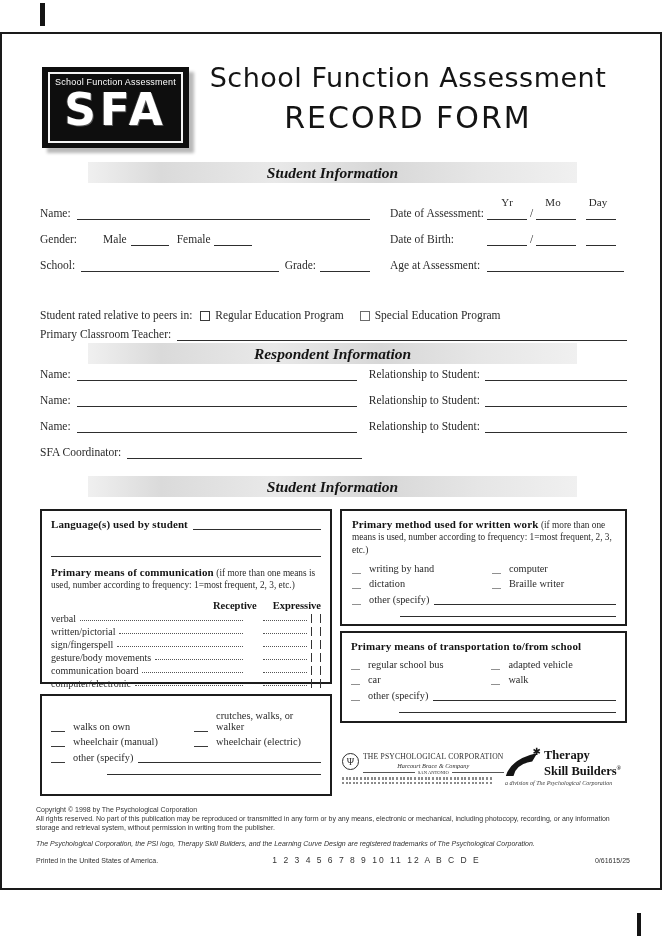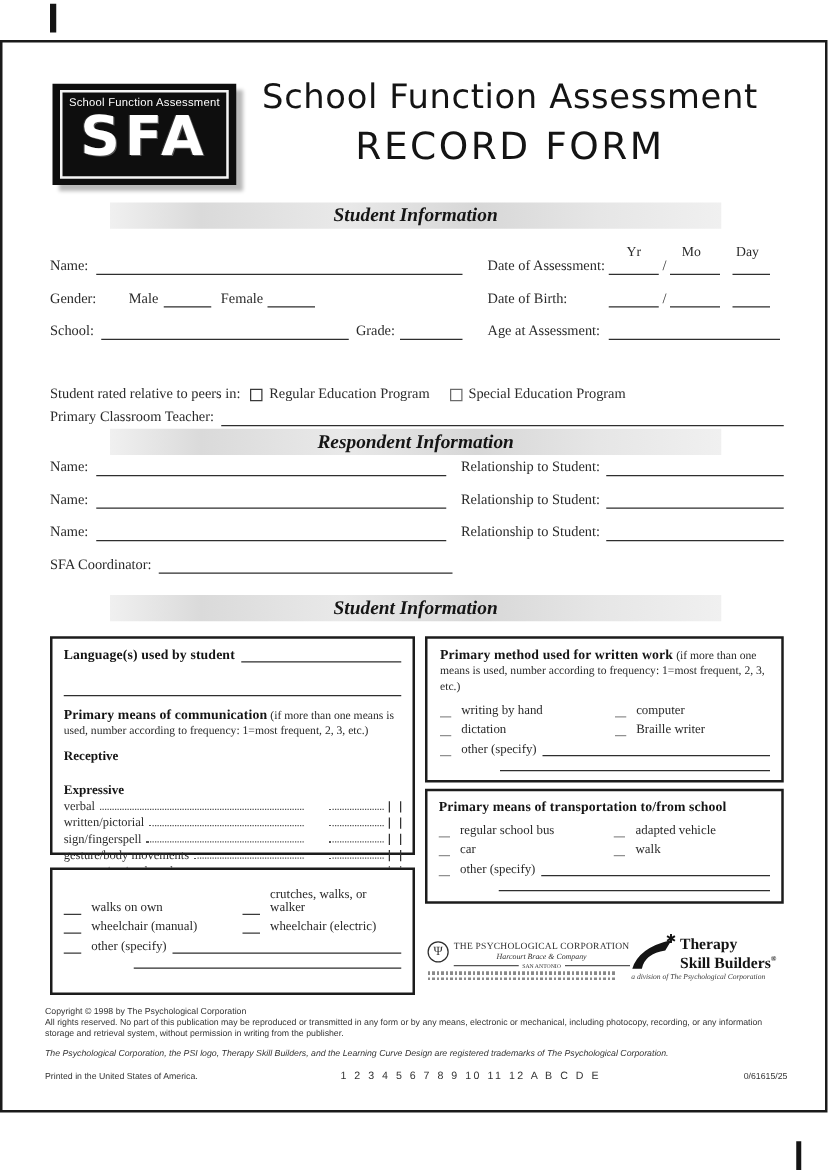--- a/index.html
+++ b/index.html
@@ -42,21 +42,21 @@
   .slash{margin:0 3px;}
   .sp10{width:10px;}
   .dh{position:absolute;font-size:11px;color:#2a2a2a;text-align:center;}
   
   .box{position:absolute;border:2px solid #1c1c1c;box-sizing:border-box;
        background:#fff;padding:7px 9px 6px 9px;font-size:10px;color:#2a2a2a;}
   .box b{font-size:11px;letter-spacing:0.1px;color:#151515;}
   .note{font-size:9.3px;}
   .boxrow{display:flex;align-items:flex-end;}
   .colhead{display:flex;justify-content:flex-end;gap:16px;font-weight:bold;
-       font-size:10.5px;margin-top:8px;color:#151515;flex-direction:column;}
+       font-size:10.5px;margin-top:8px;color:#151515;}
   .ci-row{display:flex;align-items:flex-end;height:13px;font-size:10px;}
   .dots{flex:1;border-bottom:1.5px dotted #555;margin:0 4px 3px 4px;height:1px;}
   .dots2{width:44px;border-bottom:1.5px dotted #555;margin:0 4px 3px 0;height:1px;}
   .gapslot{width:16px;}
   .bars{width:8px;height:9px;border-left:1.6px solid #333;border-right:1.6px solid #333;
         margin-bottom:1px;flex:none;}
   .mb{display:inline-block;width:14px;border-bottom:1.3px solid #3a3a3a;height:9px;
       margin-right:8px;flex:none;}
   .mbl{display:inline-block;width:9px;border-bottom:1px solid #909090;height:9px;
       margin-right:8px;flex:none;}

